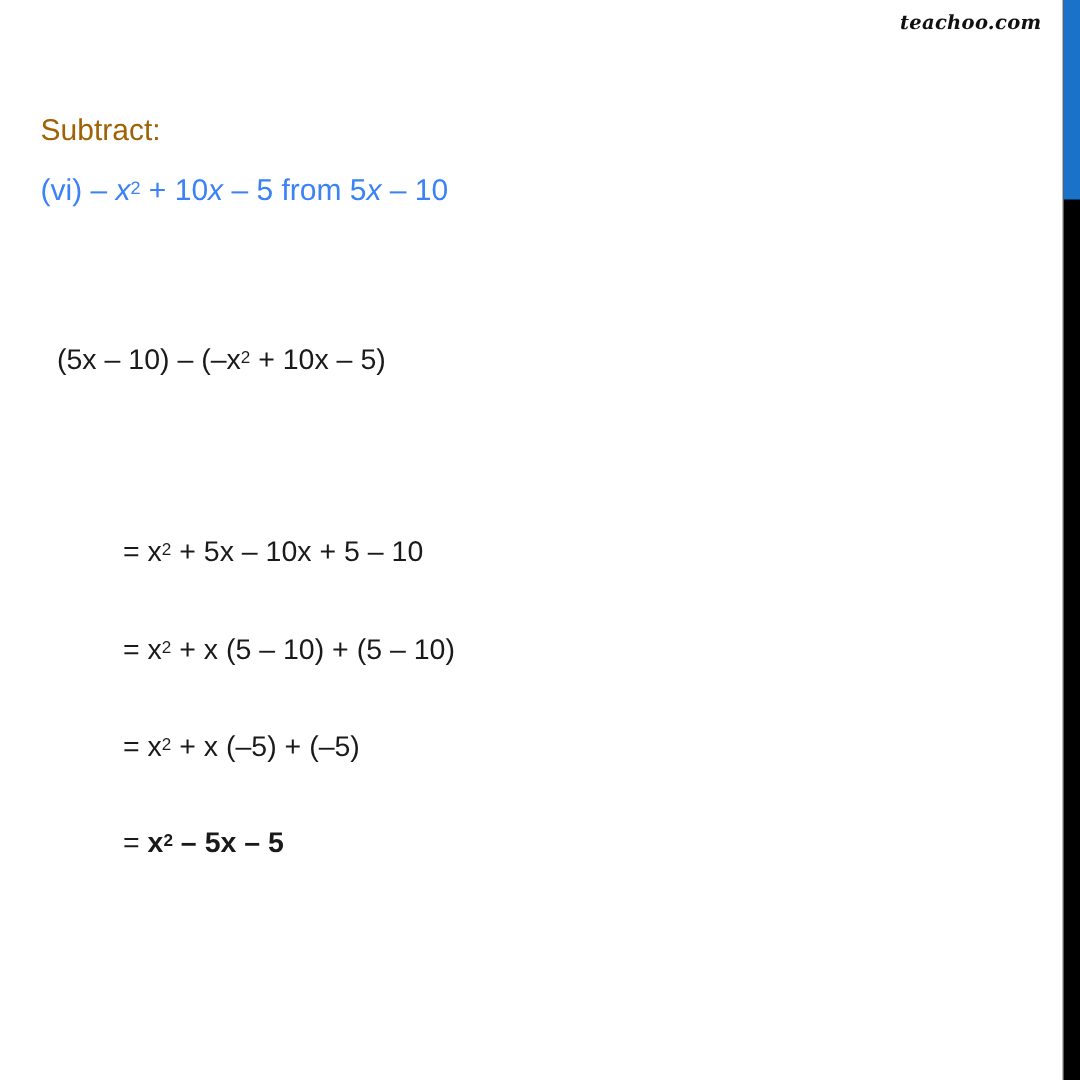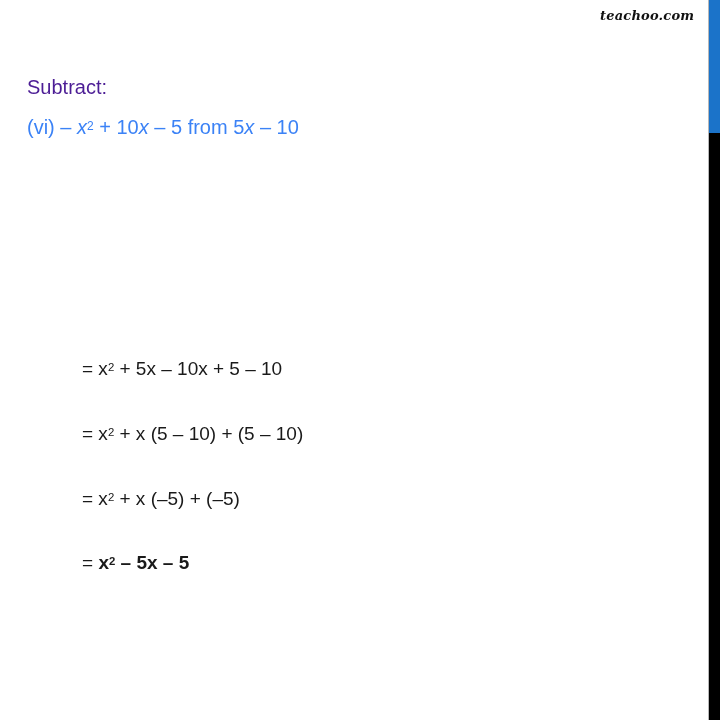--- a/index.html
+++ b/index.html
@@ -57,21 +57,21 @@
       top: 30px;
       font-size: 20px;
       font-weight: bold;
       color: #1e5d96;
     }
     .subtitle {
       position: absolute;
       left: 27px;
       top: 76px;
       font-size: 20px;
-      color: #4c1d95;
+      color: #a16207;
     }
     .problem {
       position: absolute;
       left: 27px;
       top: 116px;
       font-size: 20px;
       color: #3b82f6;
       white-space: nowrap;
     }
     .problem i { font-style: italic; }
@@ -99,20 +99,23 @@
 
   <div class="watermark">teachoo.com</div>
 
 
   <div class="subtitle">Subtract:</div>
 
   <div class="problem">
     <span>(vi) – </span><i>x</i><sup>2</sup><span> + 10</span><i>x</i><span> – 5 from 5</span><i>x</i><span> – 10</span>
   </div>
 
+  <div class="line first">
+    <span>(5x – 10) – (–x</span><sup>2</sup><span> + 10x – 5)</span>
+  </div>
 
 
   <div class="line step" style="top:358px">
     <span>= x</span><sup>2</sup><span> + 5x – 10x + 5 – 10</span>
   </div>
 
   <div class="line step" style="top:423px">
     <span>= x</span><sup>2</sup><span> + x (5 – 10) + (5 – 10)</span>
   </div>
 

